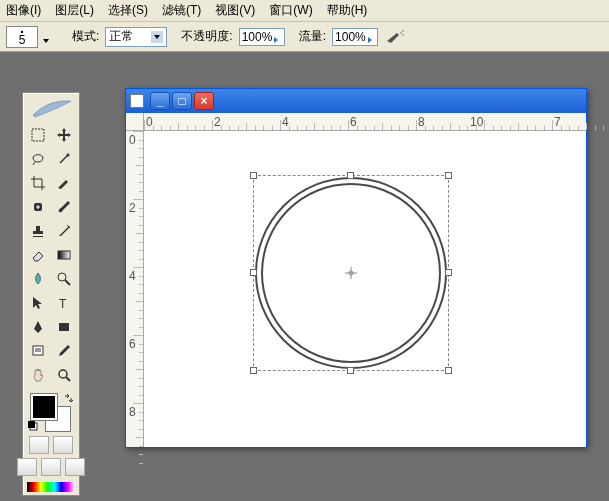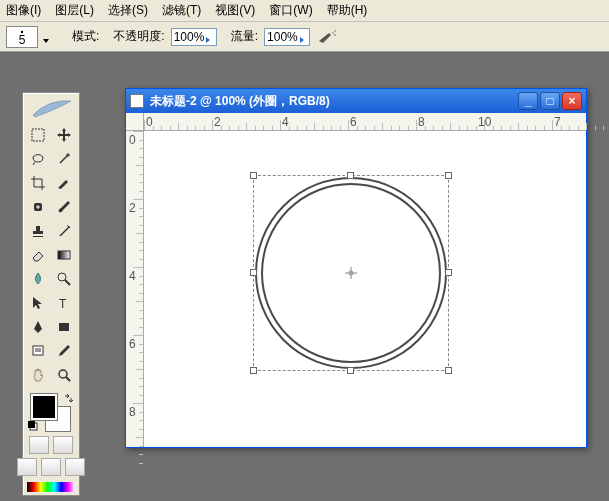--- a/index.html
+++ b/index.html
@@ -110,20 +110,24 @@
 <div class="optbar">
   <div class="brush-swatch">
     <svg width="28" height="10">
         <circle cx="14" cy="4" r="1.2" fill="#000"></circle>
       </svg>
     <span>5</span>
     <span class="dd dd-arrow"></span>
   </div>
   <span style="width:14px"></span>
   <span class="lbl">模式:</span>
+  <div class="mode-select">
+    <span>正常</span>
+    <span class="arr dd-arrow"></span>
+  </div>
   <span class="lbl">不透明度:</span>
   <div class="numbox">
     <span>100%</span>
     <span class="arr rt-arrow"></span>
   </div>
   <span class="lbl">流量:</span>
   <div class="numbox">
     <span>100%</span>
     <span class="arr rt-arrow"></span>
   </div>
@@ -288,21 +292,20 @@
       <div></div>
       <div></div>
       <div></div>
     </div>
     <div class="palette"></div>
   </div>
 
   <div class="docwin">
     <div class="titlebar">
       <div class="icon"></div>
-      <div class="title">未标题-2 @ 100% (外圈，RGB/8)</div>
       <div class="winbtns">
         <div class="winbtn">
             <span>_</span>
           </div>
         <div class="winbtn">
             <span>□</span>
           </div>
         <div class="winbtn close">
             <span>×</span>
           </div>
@@ -349,21 +352,21 @@
           <div class="tick h" style="left: 263.5px; height: 4px;"></div>
           <span style="left: 274px;">8</span>
           <div class="tick h" style="left: 272px; height: 10px;"></div>
           <div class="tick h" style="left: 280.5px; height: 4px;"></div>
           <div class="tick h" style="left: 289px; height: 4px;"></div>
           <div class="tick h" style="left: 297.5px; height: 4px;"></div>
           <div class="tick h" style="left: 306px; height: 7px;"></div>
           <div class="tick h" style="left: 314.5px; height: 4px;"></div>
           <div class="tick h" style="left: 323px; height: 4px;"></div>
           <div class="tick h" style="left: 331.5px; height: 4px;"></div>
-          <span style="left: 334px;">10</span>
+          <span style="left: 326px;">10</span>
           <div class="tick h" style="left: 340px; height: 10px;"></div>
           <div class="tick h" style="left: 348.5px; height: 4px;"></div>
           <div class="tick h" style="left: 357px; height: 4px;"></div>
           <div class="tick h" style="left: 365.5px; height: 4px;"></div>
           <div class="tick h" style="left: 374px; height: 7px;"></div>
           <div class="tick h" style="left: 382.5px; height: 4px;"></div>
           <div class="tick h" style="left: 391px; height: 4px;"></div>
           <div class="tick h" style="left: 399.5px; height: 4px;"></div>
           <span style="left: 410px;">7</span>
           <div class="tick h" style="left: 408px; height: 10px;"></div>

